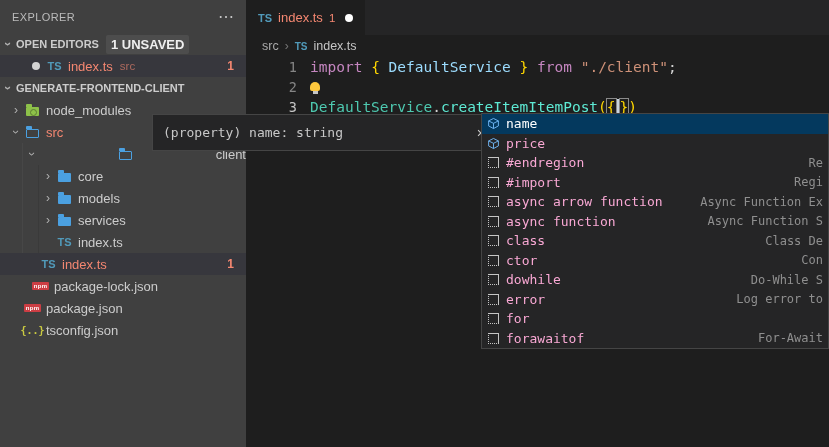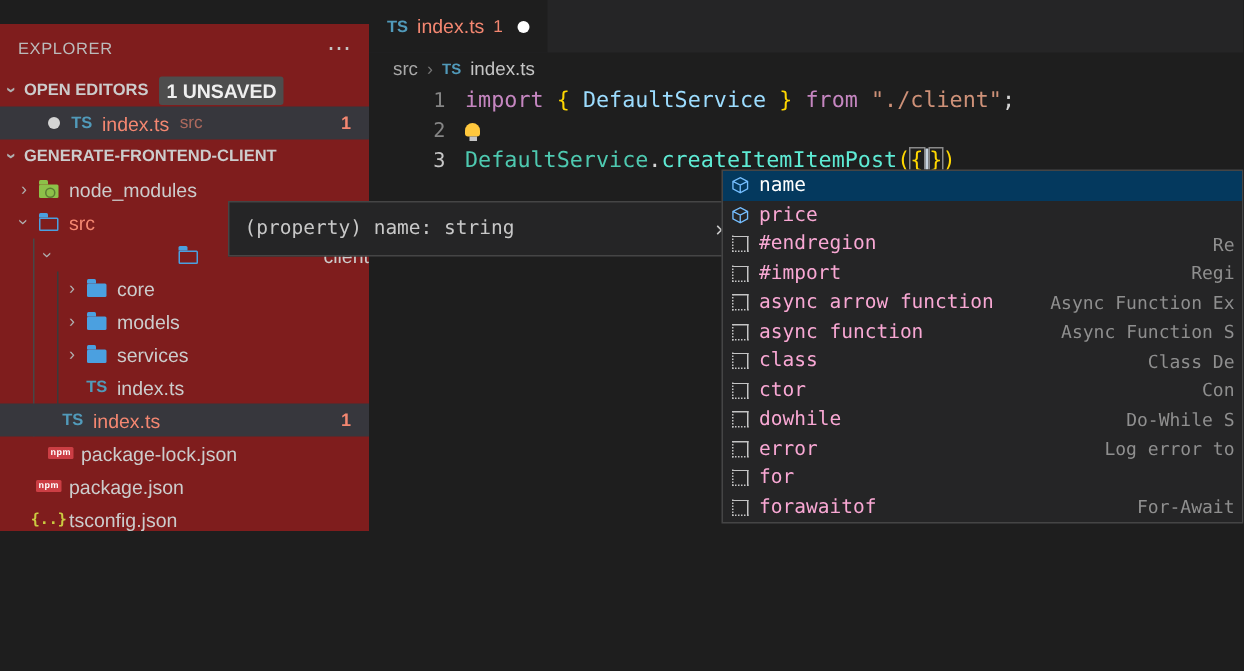--- a/index.html
+++ b/index.html
@@ -2,21 +2,21 @@
 <html><head>
 <meta charset="utf-8">
 <style>
   html,body{margin:0;padding:0;}
   body{
     width:829px;height:447px;overflow:hidden;position:relative;
     background:#1e1e1e;font-family:"Liberation Sans",sans-serif;
     -webkit-font-smoothing:antialiased;
   }
   
-  .sidebar{position:absolute;left:0;top:16px;width:246px;height:338px;background:#7f1d1d;color:#cccccc;z-index:1;}
+  .sidebar{position:absolute;left:0;top:0;width:246px;height:447px;background:#404040;color:#cccccc;z-index:1;}
   .side-header{height:33px;display:flex;align-items:center;padding:0 12px;}
   .side-title{font-size:11px;letter-spacing:.4px;color:#bbbbbb;}
   .more-dots{margin-left:auto;color:#c5c5c5;font-size:16px;cursor:pointer;line-height:10px;}
   .pane-header{height:22px;display:flex;align-items:center;font-size:11px;font-weight:700;color:#cccccc;cursor:pointer;}
   .chev{width:16px;text-align:center;color:#b0b0b0;font-size:12px;display:inline-block;flex:0 0 16px;}
   .chev.down{transform:rotate(90deg);}
   .badge-unsaved{margin-left:7px;background:#4d4d4d;color:#efefef;font-size:13px;font-weight:700;padding:2px 5px;border-radius:2px;}
   .oe-row{height:22px;display:flex;align-items:center;background:#37373d;padding-left:32px;font-size:13px;cursor:pointer;}
   .mod-dot{width:8px;height:8px;border-radius:50%;background:#d4d4d4;margin-right:6px;flex:0 0 8px;}
   .err-text{color:#f48771;}
@@ -58,21 +58,21 @@
   .tok.kw{color:#c586c0}.tok.var{color:#9cdcfe}.tok.str{color:#ce9178}
   .tok.cls{color:#4ec9b0}.tok.fn{color:#5eead4}.tok.b1{color:#ffd700}
   .tok.box{outline:1px solid #8a8a8a;}
   .tok.sq{text-decoration:underline wavy #f14c4c 1px;text-underline-offset:4px;}
   .cursor{display:inline-block;width:2px;height:16px;background:#c8d4e0;margin:0 1px;}
   .bulb{display:inline-block;width:10px;height:9px;background:#ffc83d;border-radius:5px 5px 2px 2px;position:relative;margin-top:-2px;}
   .bulb::after{content:"";position:absolute;left:2.5px;bottom:-3px;width:5px;height:3px;background:#c5c5c5;}
   
   .hover-tip{position:absolute;left:152px;top:114px;width:344px;height:37px;box-sizing:border-box;
     background:#252526;border:1px solid #454545;z-index:10;display:flex;align-items:center;
-    padding:0 10px;font:13px "DejaVu Sans Mono",monospace;color:#c8c8c8;margin-top:20px;}
+    padding:0 10px;font:13px "DejaVu Sans Mono",monospace;color:#c8c8c8;}
   .tip-close{margin-left:auto;color:#cccccc;cursor:pointer;font-size:14px;font-family:"Liberation Sans",sans-serif;}
   .suggest{position:absolute;left:481px;top:113px;width:348px;height:236px;box-sizing:border-box;
     background:#252526;border:1px solid #454545;z-index:11;overflow:hidden;}
   .sug-row{height:19.5px;display:flex;align-items:center;padding:0 5px 0 3px;gap:5px;cursor:pointer;}
   .sug-row.sel{background:#04395e;}
   .sug-icon{width:16px;flex:0 0 16px;display:flex;justify-content:center;align-items:center;}
   .snippet-ic{width:9px;height:9px;border:1px solid #c5c5c5;border-left-style:dotted;border-bottom-style:dotted;}
   .sug-label{font:13px "DejaVu Sans Mono",monospace;color:#f9a8d4;white-space:pre;}
   .sug-row.sel .sug-label{color:#ffffff;}
   .sug-detail{margin-left:auto;font:12px "DejaVu Sans Mono",monospace;color:#8f8f8f;white-space:pre;overflow:hidden;}

